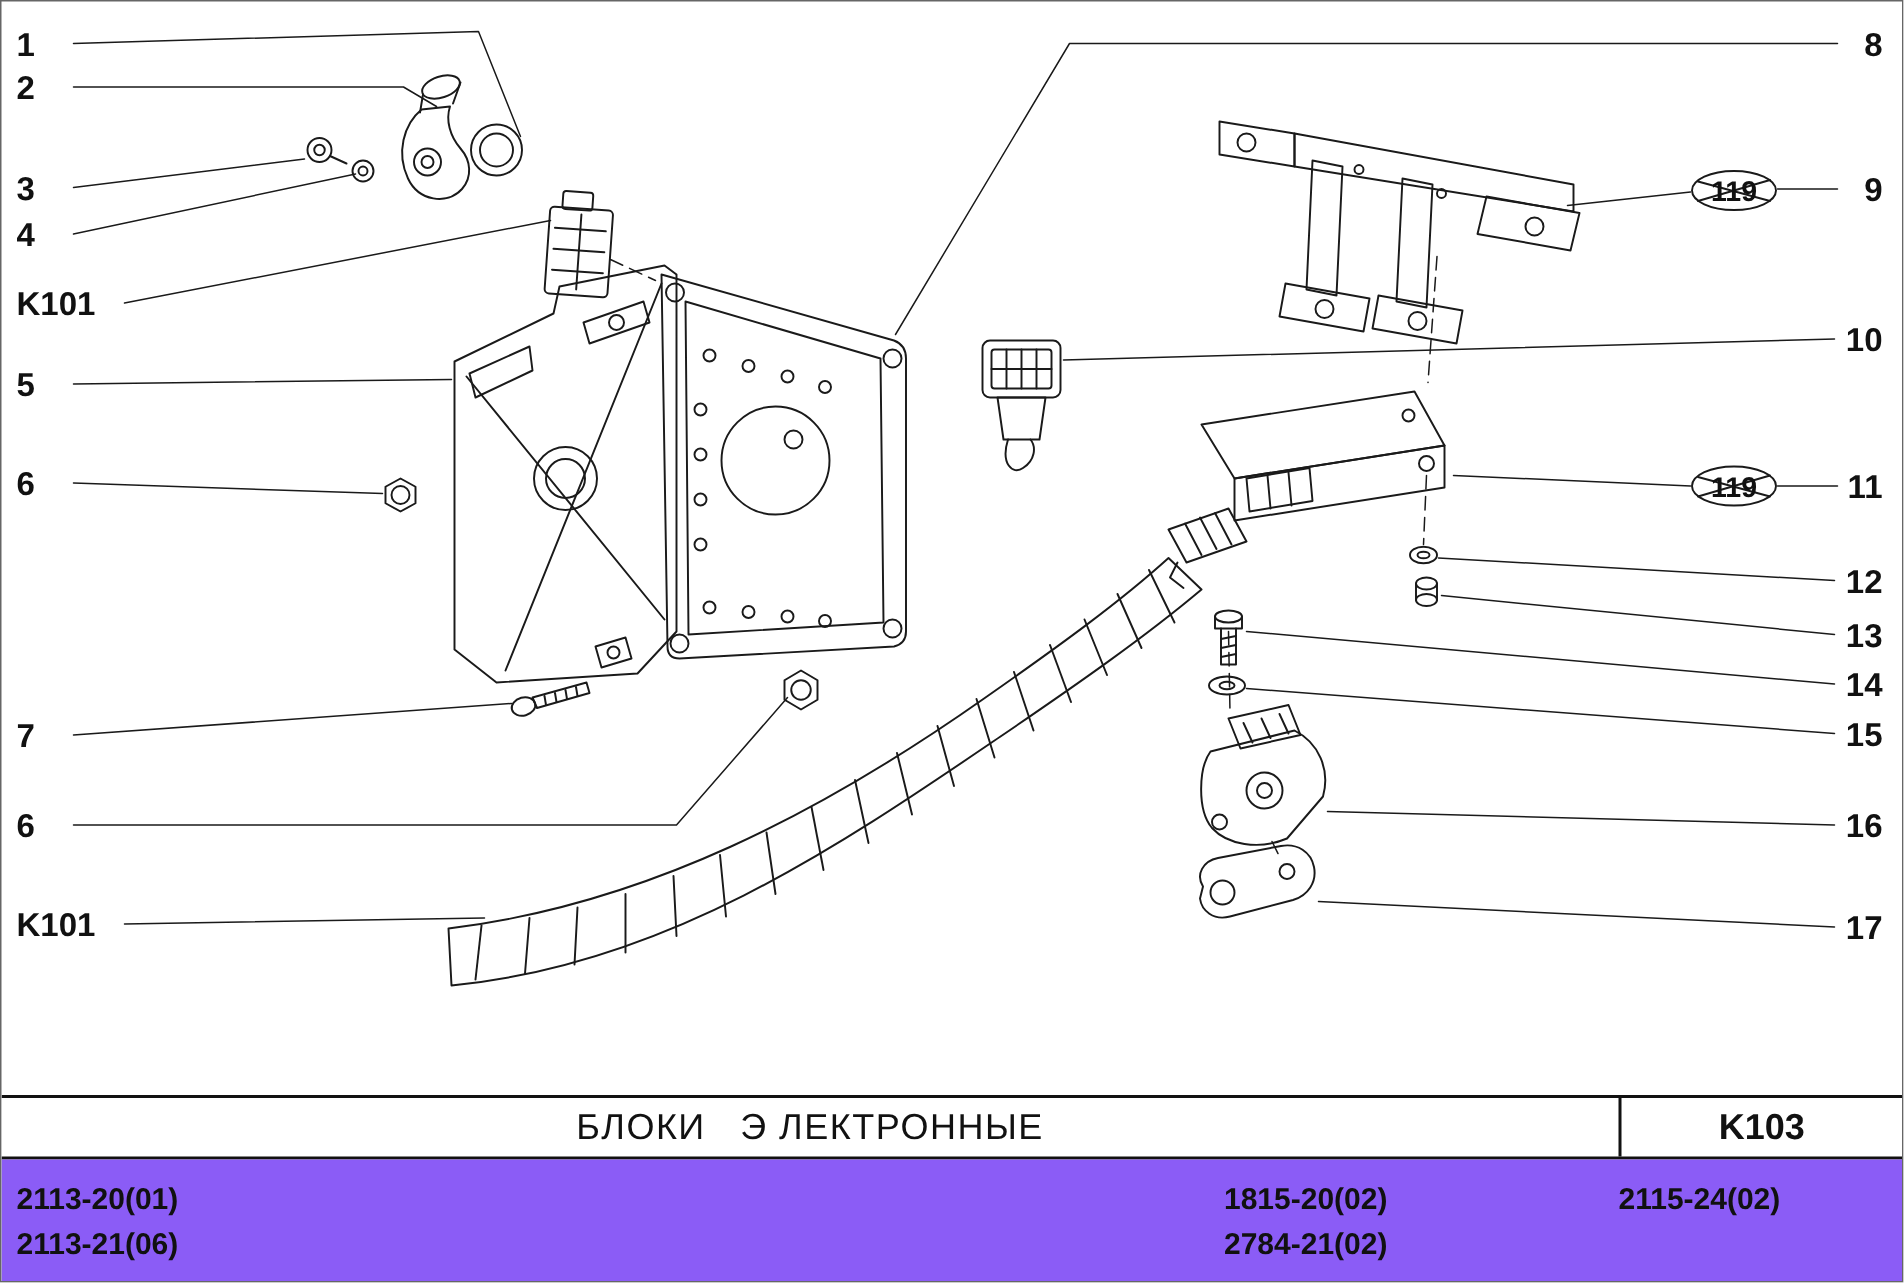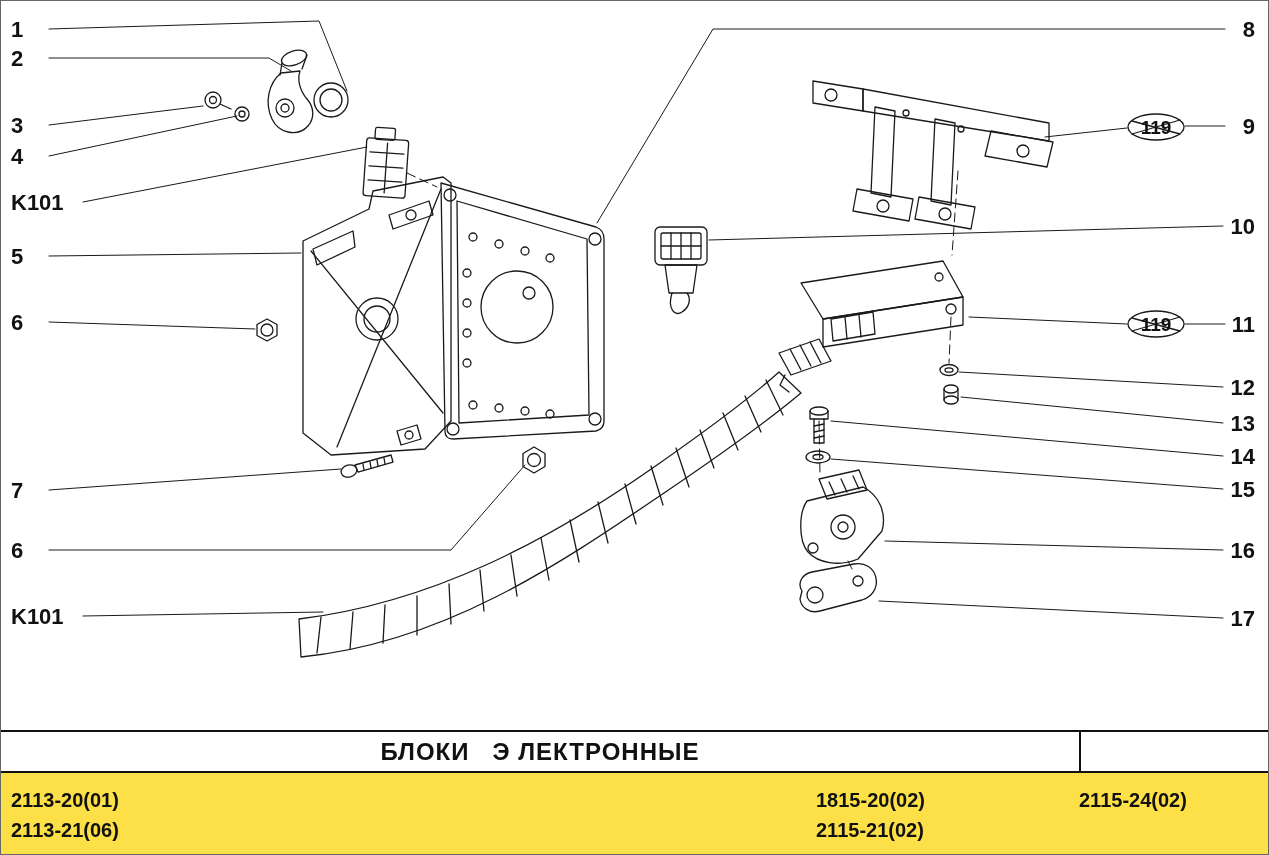--- a/index.html
+++ b/index.html
@@ -9,28 +9,28 @@
     font-family:"Liberation Sans",sans-serif;color:#111;
   }
   .drawing{position:absolute;top:0;left:0;}
   .titlebar{
     position:absolute;left:0;top:729px;width:100%;height:43px;
     border-top:2px solid #111;border-bottom:2px solid #111;
     display:flex;box-sizing:border-box;background:#fff;
   }
   .title-cell{
     width:1080px;display:flex;align-items:center;justify-content:center;
-    font-size:24px;font-weight:bold;letter-spacing:1px;white-space:pre;
+    font-size:24px;font-weight:normal;letter-spacing:1px;white-space:pre;
     border-right:2px solid #111;box-sizing:border-box;
   }
   .code-cell{
     flex:1;display:flex;align-items:center;justify-content:center;
     font-size:24px;font-weight:bold;
   }
-  .models{position:absolute;left:0;top:772px;width:100%;height:81px;background:#fde047;}
+  .models{position:absolute;left:0;top:772px;width:100%;height:81px;background:#8b5cf6;}
   .model-col{
     position:absolute;top:12px;display:flex;flex-direction:column;
     font-size:20px;font-weight:bold;line-height:30px;white-space:nowrap;
   }
   svg text{font-family:"Liberation Sans",sans-serif;}
 </style>
 </head>
 <body>
 
 <div class="page">
@@ -291,29 +291,30 @@
       <text x="1254" y="557" text-anchor="end">16</text>
       <text x="1254" y="625" text-anchor="end">17</text>
 
       <text x="1155" y="133" text-anchor="middle" font-size="19">119</text>
       <text x="1155" y="330" text-anchor="middle" font-size="19">119</text>
     </g>
   </svg>
 
   <div class="titlebar">
     <div class="title-cell">БЛОКИ   Э ЛЕКТРОННЫЕ</div>
+    <div class="code-cell">K103</div>
   </div>
 
   <div class="models">
     <div class="model-col" style="left:10px">
       <span>2113-20(01)</span>
       <span>2113-21(06)</span>
     </div>
     <div class="model-col" style="left:815px">
       <span>1815-20(02)</span>
-      <span>2115-21(02)</span>
+      <span>2784-21(02)</span>
     </div>
     <div class="model-col" style="left:1078px">
       <span>2115-24(02)</span>
     </div>
   </div>
 
 </div>
 
 </body></html>

